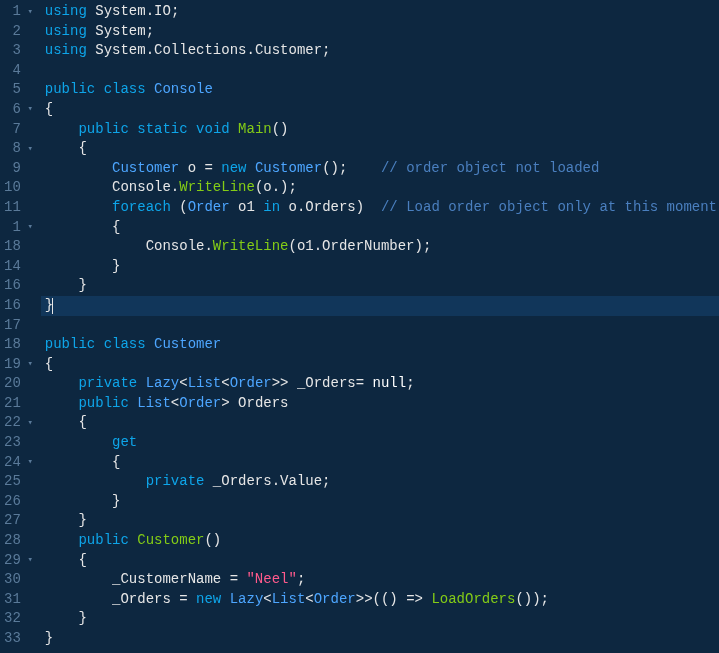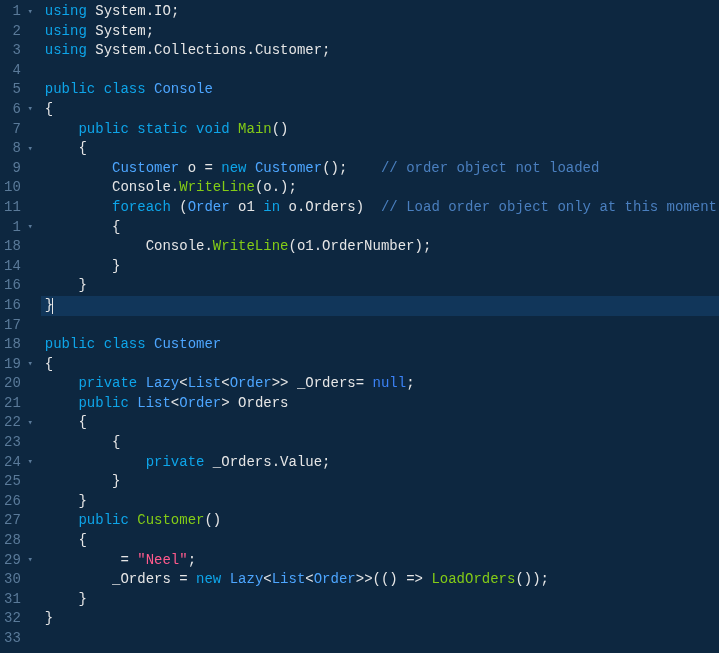--- a/index.html
+++ b/index.html
@@ -62,21 +62,21 @@
 }
 .kw { color: #0ea5e9; }
 .type { color: #4da6ff; }
 .cls { color: #e6e6e6; font-weight: 500; }
 .txt { color: #e6e6e6; }
 .punct { color: #e6e6e6; }
 .str { color: #ff5a8c; }
 .cmt { color: #4a7fbf; }
 .mtd { color: #84cc16; }
 .id { color: #e6e6e6; }
-.null { color: #3b82f6; }
+.null { color: #ffffff; }
 </style>
 </head>
 <body>
 
 <div class="editor">
   <div class="gutter">
       <div class="ln">
         <span>1</span>
         <span class="fold">▾</span>
       </div>
@@ -225,24 +225,25 @@
       <div class="line"><span class="txt">            </span><span class="cls">Console</span><span class="punct">.</span><span class="mtd">WriteLine</span><span class="punct">(</span><span class="id">o1</span><span class="punct">.</span><span class="id">OrderNumber</span><span class="punct">);</span></div>
       <div class="line"><span class="txt">        </span><span class="punct">}</span></div>
       <div class="line"><span class="txt">    </span><span class="punct">}</span></div>
       <div class="line highlighted"><span class="punct">}</span><span class="cursor"></span></div>
       <div class="line"></div>
       <div class="line"><span class="kw">public</span><span class="txt"> </span><span class="kw">class</span><span class="txt"> </span><span class="type">Customer</span></div>
       <div class="line"><span class="punct">{</span></div>
       <div class="line"><span class="txt">    </span><span class="kw">private</span><span class="txt"> </span><span class="type">Lazy</span><span class="punct">&lt;</span><span class="type">List</span><span class="punct">&lt;</span><span class="type">Order</span><span class="punct">&gt;&gt;</span><span class="txt"> </span><span class="id">_Orders</span><span class="punct">=</span><span class="txt"> </span><span class="null">null</span><span class="punct">;</span></div>
       <div class="line"><span class="txt">    </span><span class="kw">public</span><span class="txt"> </span><span class="type">List</span><span class="punct">&lt;</span><span class="type">Order</span><span class="punct">&gt;</span><span class="txt"> </span><span class="id">Orders</span></div>
       <div class="line"><span class="txt">    </span><span class="punct">{</span></div>
+      <div class="line"><span class="txt">        </span><span class="kw">get</span></div>
       <div class="line"><span class="txt">        </span><span class="punct">{</span></div>
       <div class="line"><span class="txt">            </span><span class="kw">private</span><span class="txt"> </span><span class="id">_Orders</span><span class="punct">.</span><span class="id">Value</span><span class="punct">;</span></div>
       <div class="line"><span class="txt">        </span><span class="punct">}</span></div>
       <div class="line"><span class="txt">    </span><span class="punct">}</span></div>
       <div class="line"><span class="txt">    </span><span class="kw">public</span><span class="txt"> </span><span class="mtd">Customer</span><span class="punct">()</span></div>
       <div class="line"><span class="txt">    </span><span class="punct">{</span></div>
-      <div class="line"><span class="txt">        </span><span class="txt"> </span><span class="punct">=</span><span class="txt"> </span><span class="str">"Neel"</span><span class="punct">;</span></div>
+      <div class="line"><span class="txt">        </span><span class="id">_CustomerName</span><span class="txt"> </span><span class="punct">=</span><span class="txt"> </span><span class="str">"Neel"</span><span class="punct">;</span></div>
       <div class="line"><span class="txt">        </span><span class="id">_Orders</span><span class="txt"> </span><span class="punct">=</span><span class="txt"> </span><span class="kw">new</span><span class="txt"> </span><span class="type">Lazy</span><span class="punct">&lt;</span><span class="type">List</span><span class="punct">&lt;</span><span class="type">Order</span><span class="punct">&gt;&gt;</span><span class="punct">(()</span><span class="txt"> </span><span class="punct">=&gt;</span><span class="txt"> </span><span class="mtd">LoadOrders</span><span class="punct">());</span></div>
       <div class="line"><span class="txt">    </span><span class="punct">}</span></div>
       <div class="line"><span class="punct">}</span></div>
     </div>
 </div>
 
 </body></html>

